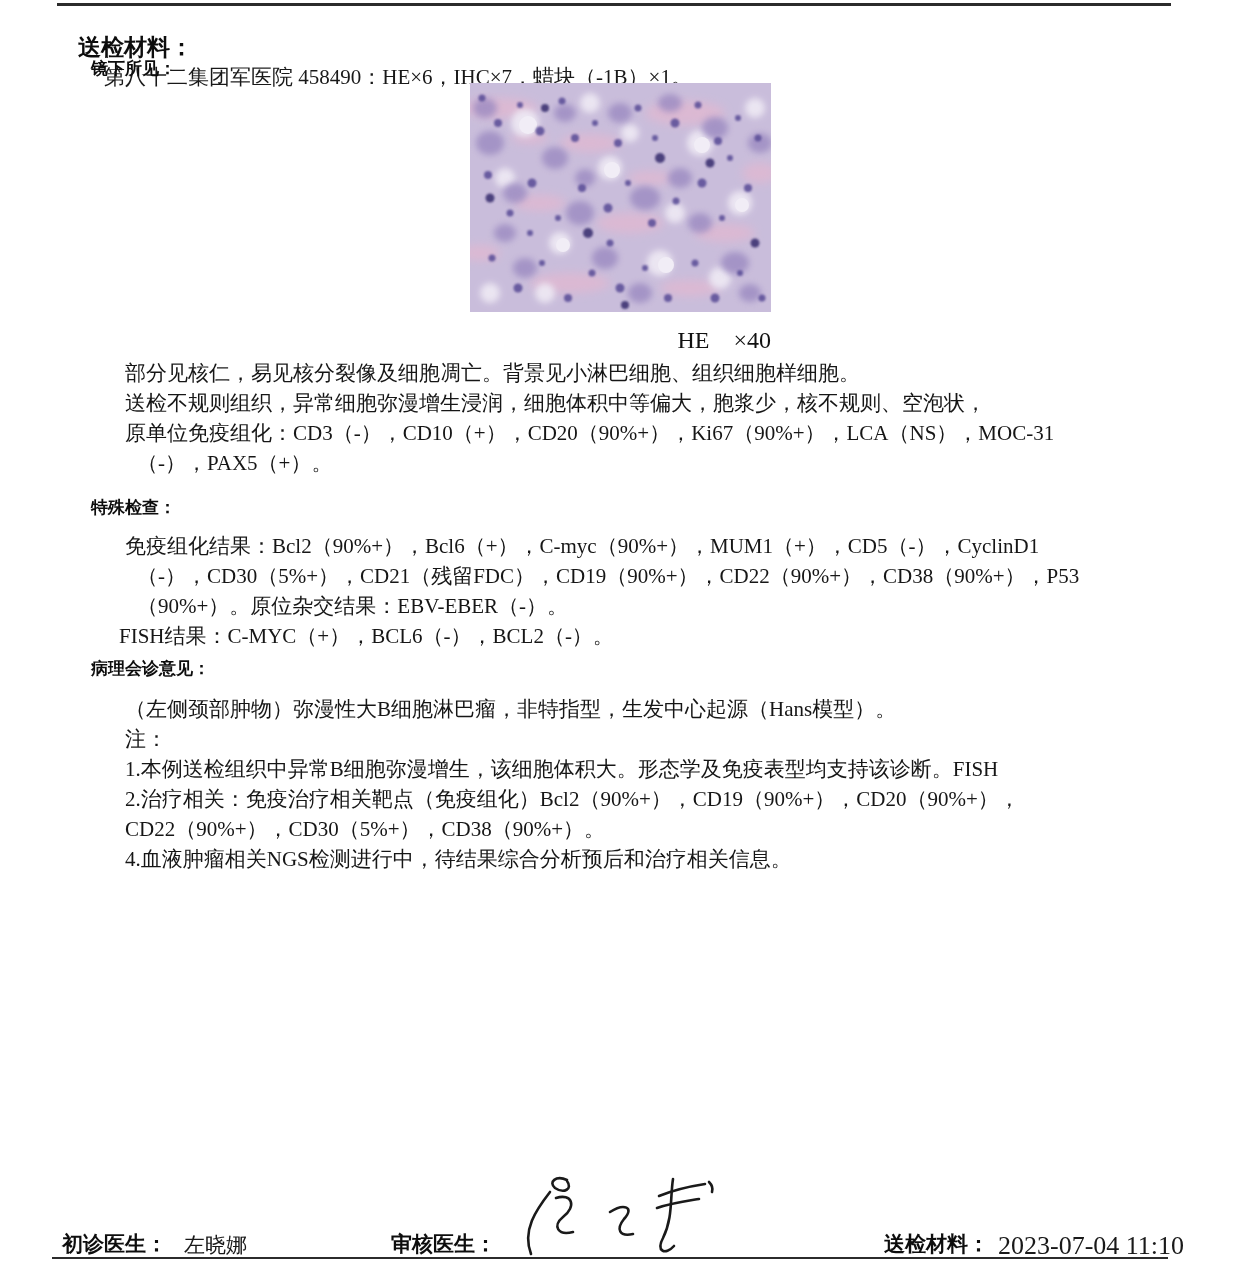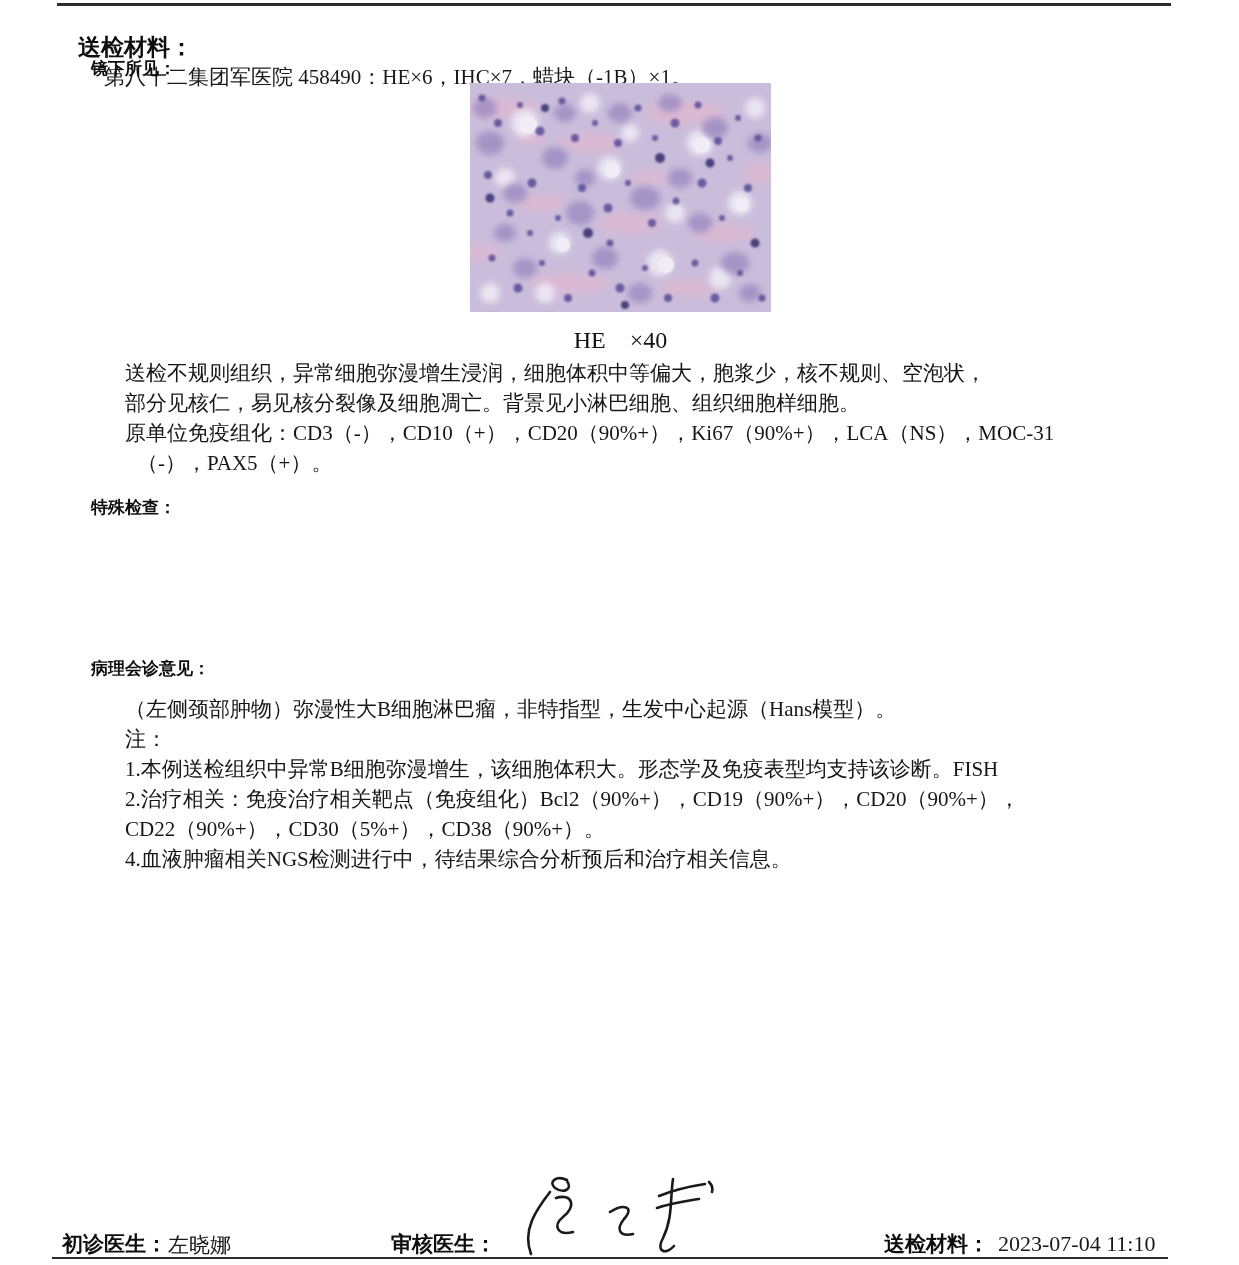--- a/index.html
+++ b/index.html
@@ -17,36 +17,36 @@
   .rule-bottom{left:52px;top:1257px;width:1116px;height:2px;}
   .line-materials{position:absolute;left:62px;top:14px;white-space:pre;}
   .h-label{font-weight:bold;font-size:23px;color:#0d0d0d;}
   .body-txt{font-size:21px;color:#191919;}
   .line-materials .body-txt{margin-left:26px;}
   .heading{position:absolute;left:79px;font-weight:bold;font-size:17px;color:#0d0d0d;margin-left:12px;}
   .heading-micro{top:57px;}
   .heading-special{top:496px;}
   .heading-consult{top:657px;}
   .histo{position:absolute;left:470px;top:83px;width:301px;height:229px;}
-  .caption{position:absolute;left:470px;top:324px;width:301px;text-align:center;
+  .caption{position:absolute;left:470px;top:324px;width:301px;text-align:right;
            font-size:24px;white-space:pre;color:#111;}
   .txt-block{position:absolute;left:125px;width:1070px;font-size:21px;line-height:30px;}
   .txt-block div{white-space:pre-wrap;}
   .blk-micro{top:358px;}
   .blk-special{top:531px;}
   .blk-consult{top:694px;}
   .indent{margin-left:12px;}
   .outdent{margin-left:-6px;}
   .f-label{position:absolute;font-weight:bold;font-size:21px;color:#0d0d0d;top:1230px;white-space:pre;}
   .f-value{position:absolute;font-size:21px;color:#191919;top:1231px;white-space:pre;}
   .fl-initial{left:62px;}
-  .fv-initial{left:168px;}
+  .fv-initial{left:184px;}
   .fl-review{left:391px;}
   .fl-date{left:884px;}
-  .fv-date{left:998px;font-size:22px;}
+  .fv-date{left:998px;font-size:26px;}
   .sig{position:absolute;left:512px;top:1172px;}
 </style>
 </head>
 <body>
 
 <div class="page">
 
   <div class="rule rule-top"></div>
 
   <div class="line-materials">
@@ -181,28 +181,34 @@
         <circle cx="190" cy="75" r="5"></circle>
         <circle cx="285" cy="160" r="4.5"></circle>
       <circle cx="155" cy="222" r="4"></circle>
         <circle cx="330" cy="120" r="4"></circle>
     </g>
   </svg>
 
   <div class="caption">HE　×40</div>
 
   <div class="txt-block blk-micro">
+    <div>部分见核仁，易见核分裂像及细胞凋亡。背景见小淋巴细胞、组织细胞样细胞。</div>
     <div>送检不规则组织，异常细胞弥漫增生浸润，细胞体积中等偏大，胞浆少，核不规则、空泡状，</div>
-    <div>部分见核仁，易见核分裂像及细胞凋亡。背景见小淋巴细胞、组织细胞样细胞。</div>
     <div>原单位免疫组化：CD3（-），CD10（+），CD20（90%+），Ki67（90%+），LCA（NS），MOC-31</div>
     <div class="indent">（-），PAX5（+）。</div>
   </div>
 
   <div class="heading heading-special">特殊检查：</div>
 
+  <div class="txt-block blk-special">
+    <div>免疫组化结果：Bcl2（90%+），Bcl6（+），C-myc（90%+），MUM1（+），CD5（-），CyclinD1</div>
+    <div class="indent">（-），CD30（5%+），CD21（残留FDC），CD19（90%+），CD22（90%+），CD38（90%+），P53</div>
+    <div class="indent">（90%+）。原位杂交结果：EBV-EBER（-）。</div>
+    <div class="outdent">FISH结果：C-MYC（+），BCL6（-），BCL2（-）。</div>
+  </div>
 
   <div class="heading heading-consult">病理会诊意见：</div>
 
   <div class="txt-block blk-consult">
     <div>（左侧颈部肿物）弥漫性大B细胞淋巴瘤，非特指型，生发中心起源（Hans模型）。</div>
     <div>注：</div>
     <div>1.本例送检组织中异常B细胞弥漫增生，该细胞体积大。形态学及免疫表型均支持该诊断。FISH</div>
     <div>2.治疗相关：免疫治疗相关靶点（免疫组化）Bcl2（90%+），CD19（90%+），CD20（90%+），</div>
     <div>CD22（90%+），CD30（5%+），CD38（90%+）。</div>
     <div>4.血液肿瘤相关NGS检测进行中，待结果综合分析预后和治疗相关信息。</div>

